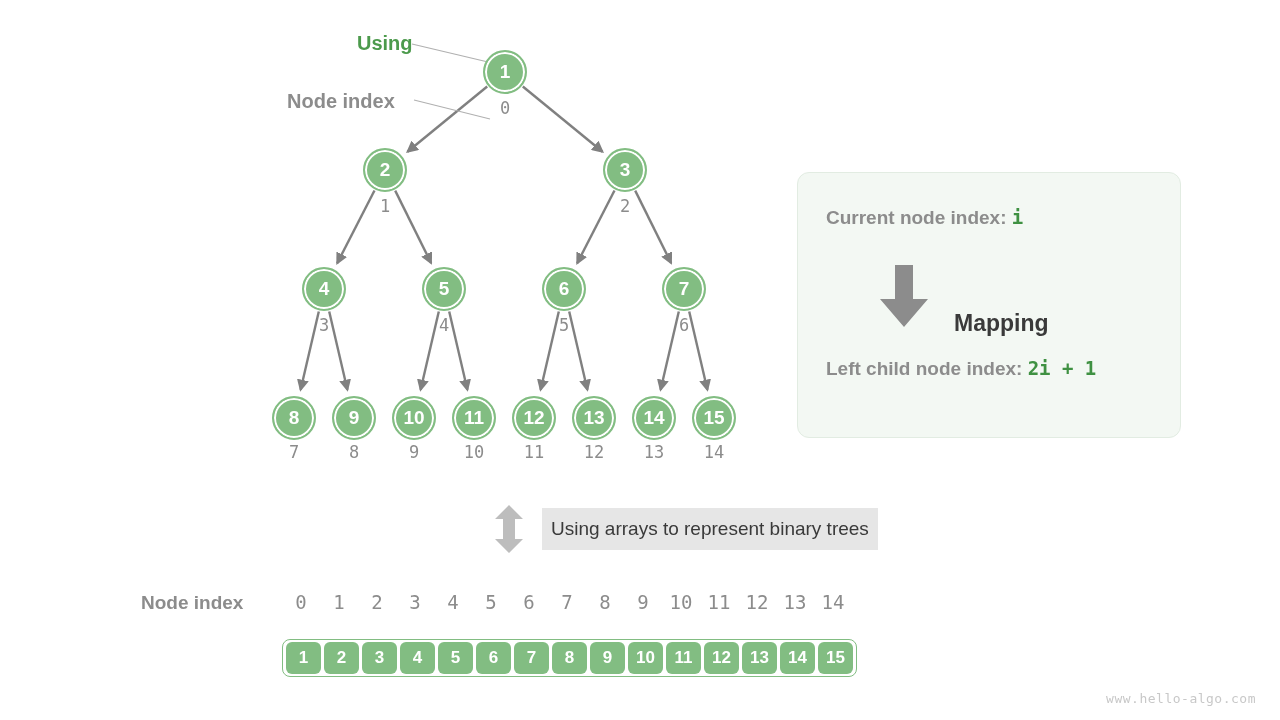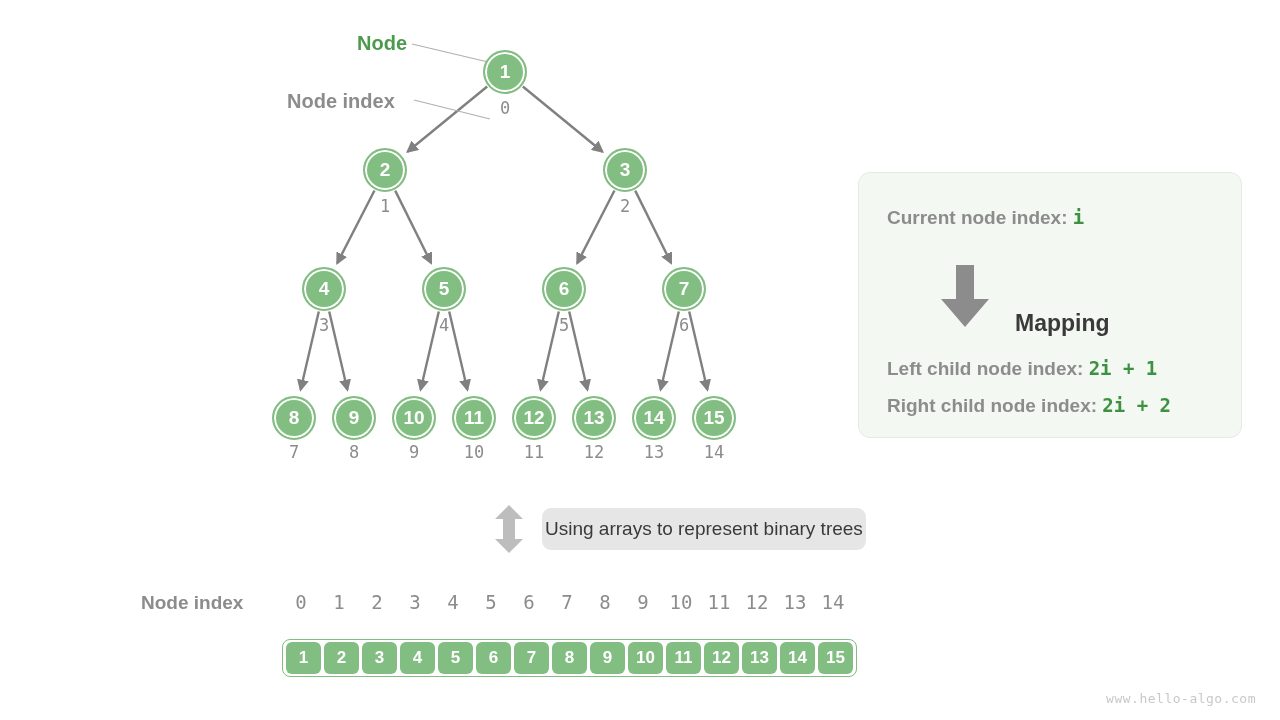--- a/index.html
+++ b/index.html
@@ -37,40 +37,40 @@
     font-family:"DejaVu Sans Mono", monospace;
     z-index:3; text-align:center; white-space:nowrap;
   }
 
   
   #label-node      { left:357px; top:32px;  font-size:20px; }
   #label-nodeindex { left:287px; top:90px;  font-size:20px; }
 
   
   #legend {
-    position:absolute; left:858px; top:172px; width:384px; height:266px;
+    position:absolute; left:797px; top:172px; width:384px; height:266px;
     background:#f3f8f3; border:1px solid #e2ece2; border-radius:12px;
     box-sizing:border-box;
   }
   #legend .line {
     position:absolute; white-space:nowrap; font-size:19px; font-weight:bold; color:#8c8c8c;
   }
   #legend .line .val { color:#3f9142; font-family:"DejaVu Sans Mono", monospace; }
   #legend .line .colon { color:#8c8c8c; font-weight:bold; }
   #l-current { left:28px; top:33px; }
   #l-left    { left:28px; top:184px; }
   #l-right   { left:28px; top:221px; }
   #l-mapping { left:156px; top:110px; font-size:23px; font-weight:bold; color:#3a3a3a;margin-top:27px; }
   #legend-arrow { position:absolute; left:80px; top:92px; width:52px; height:64px; }
 
   
   #caption-box {
     position:absolute; left:542px; top:508px; height:42px;
-    background:#e6e6e6; border-radius:9px;
-    display:flex; align-items:center; padding:0 3px;
+    background:#e6e6e6; border-radius:0;
+    display:flex; align-items:center; padding:0 9px;
     font-size:19px; color:#3a3a3a; box-sizing:border-box;
   }
   #caption-arrow { position:absolute; left:492px; top:505px; width:34px; height:48px; }
 
   
   #bottom-node-index { left:141px; top:592px; font-size:19px; }
   #bottom-traversal  { left:41px;  top:646px; font-size:19px; }
 
   #index-row { position:absolute; left:282px; top:591px; display:flex; }
   #index-row .cellidx {
@@ -126,21 +126,21 @@
         <line x1="569.2" y1="311.4" x2="587.4" y2="389.8" marker-end="url(#arrowhead)"></line>
         <line x1="678.8" y1="311.4" x2="660.6" y2="389.8" marker-end="url(#arrowhead)"></line>
         <line x1="689.2" y1="311.4" x2="707.4" y2="389.8" marker-end="url(#arrowhead)"></line>
       </g>
 
     <line x1="412" y1="44" x2="488" y2="62" stroke="#b0b0b0" stroke-width="1.2"></line>
 
     <line x1="414" y1="100" x2="490" y2="119" stroke="#b0b0b0" stroke-width="1.2"></line>
   </svg>
 
-  <div class="abs green-bold" id="label-node">Node</div>
+  <div class="abs green-bold" id="label-node">Using</div>
   <div class="abs gray-bold" id="label-nodeindex">Node index</div>
 
   <div id="tree-nodes">
       <div class="node" style="left: 483px; top: 50px;">
         <span>1</span>
       </div>
       <div class="node-index" style="left: 485px; top: 98px; width: 40px;">0</div>
       <div class="node" style="left: 363px; top: 148px;">
         <span>2</span>
       </div>
@@ -206,24 +206,20 @@
     </div>
 
     <svg id="legend-arrow" viewBox="0 0 52 64">
       <path d="M17,0 L35,0 L35,34 L50,34 L26,62 L2,34 L17,34 Z" fill="#8c8c8c"></path>
     </svg>
     <div class="abs" id="l-mapping">Mapping</div>
 
     <div class="line" id="l-left">
       <span>Left child node index</span><span class="colon">:</span>
       <span class="val">2i + 1</span>
-    </div>
-    <div class="line" id="l-right">
-      <span>Right child node index</span><span class="colon">:</span>
-      <span class="val">2i + 2</span>
     </div>
   </div>
 
   <svg id="caption-arrow" viewBox="0 0 34 48">
     <path d="M17,0 L31,14 L23,14 L23,34 L31,34 L17,48 L3,34 L11,34 L11,14 L3,14 Z" fill="#bdbdbd"></path>
   </svg>
   <div id="caption-box">
     <span>Using arrays to represent binary trees</span>
   </div>
 

